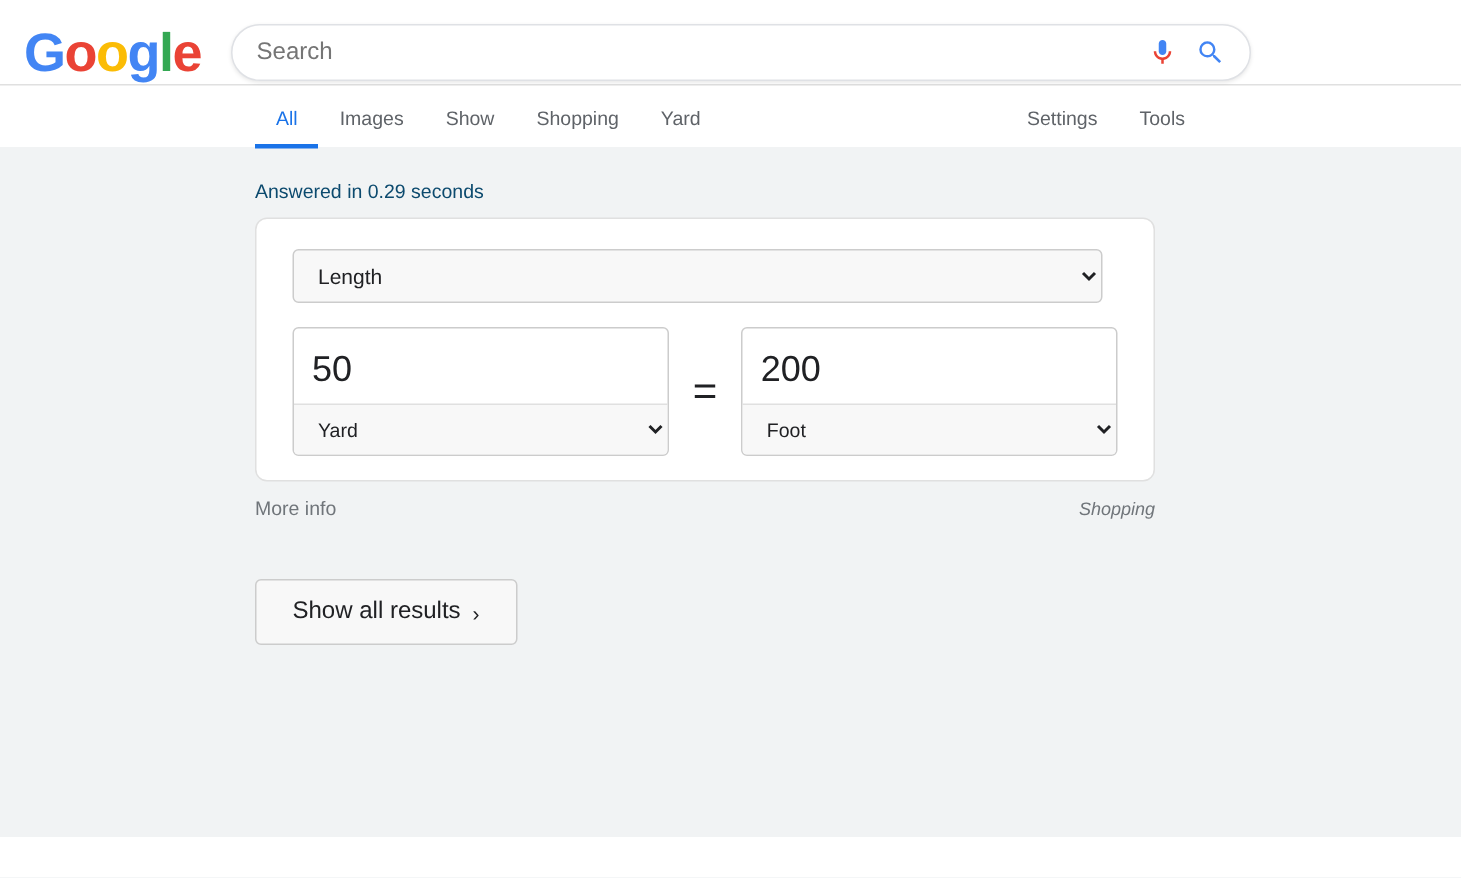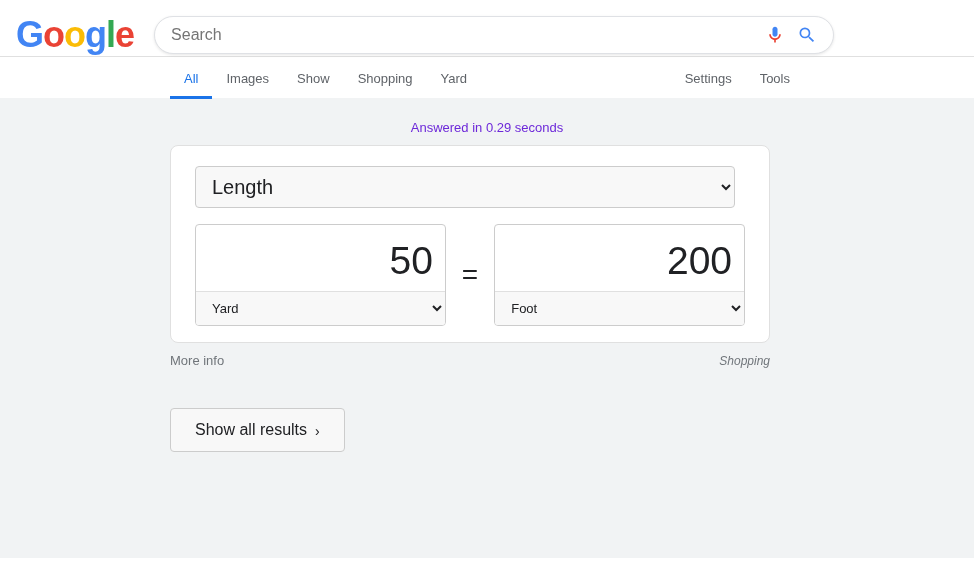--- a/index.html
+++ b/index.html
@@ -98,61 +98,60 @@
       display: flex;
     }
     
     .main-content {
       padding: 10px 170px 20px 170px;
       background: #f1f3f4;
       min-height: 460px;
     }
     .answered-in {
       font-size: 13px;
-      color: #6d28d9;
+      color: #0c4a6e;
       padding: 12px 0 10px 0;
-      text-align: center;
     }
     
     .converter-card {
       background: #fff;
       border: 1px solid #e0e0e0;
       border-radius: 8px;
       padding: 20px 24px 16px 24px;
       max-width: 600px;
     }
     .unit-type-select {
       width: 100%;
       max-width: 540px;
       padding: 8px 12px;
-      font-size: 20px;
+      font-size: 14px;
       color: #202124;
       border: 1px solid #ccc;
       border-radius: 4px;
       background: #f8f8f8;
       appearance: auto;
       cursor: pointer;
       margin-bottom: 16px;
     }
     .converter-row {
       display: flex;
       align-items: center;
       gap: 16px;
     }
     .converter-field {
       flex: 1;
       border: 1px solid #ccc;
       border-radius: 4px;
       overflow: hidden;
     }
     .converter-value {
-      font-size: 39px;
+      font-size: 24px;
       font-weight: 400;
       color: #202124;
-      text-align: right;
+      text-align: left;
       padding: 14px 12px 8px 12px;
       border-bottom: 1px solid #e0e0e0;
     }
     .converter-unit-select {
       width: 100%;
       padding: 8px 12px;
       font-size: 13px;
       color: #202124;
       border: none;
       background: #f8f8f8;

